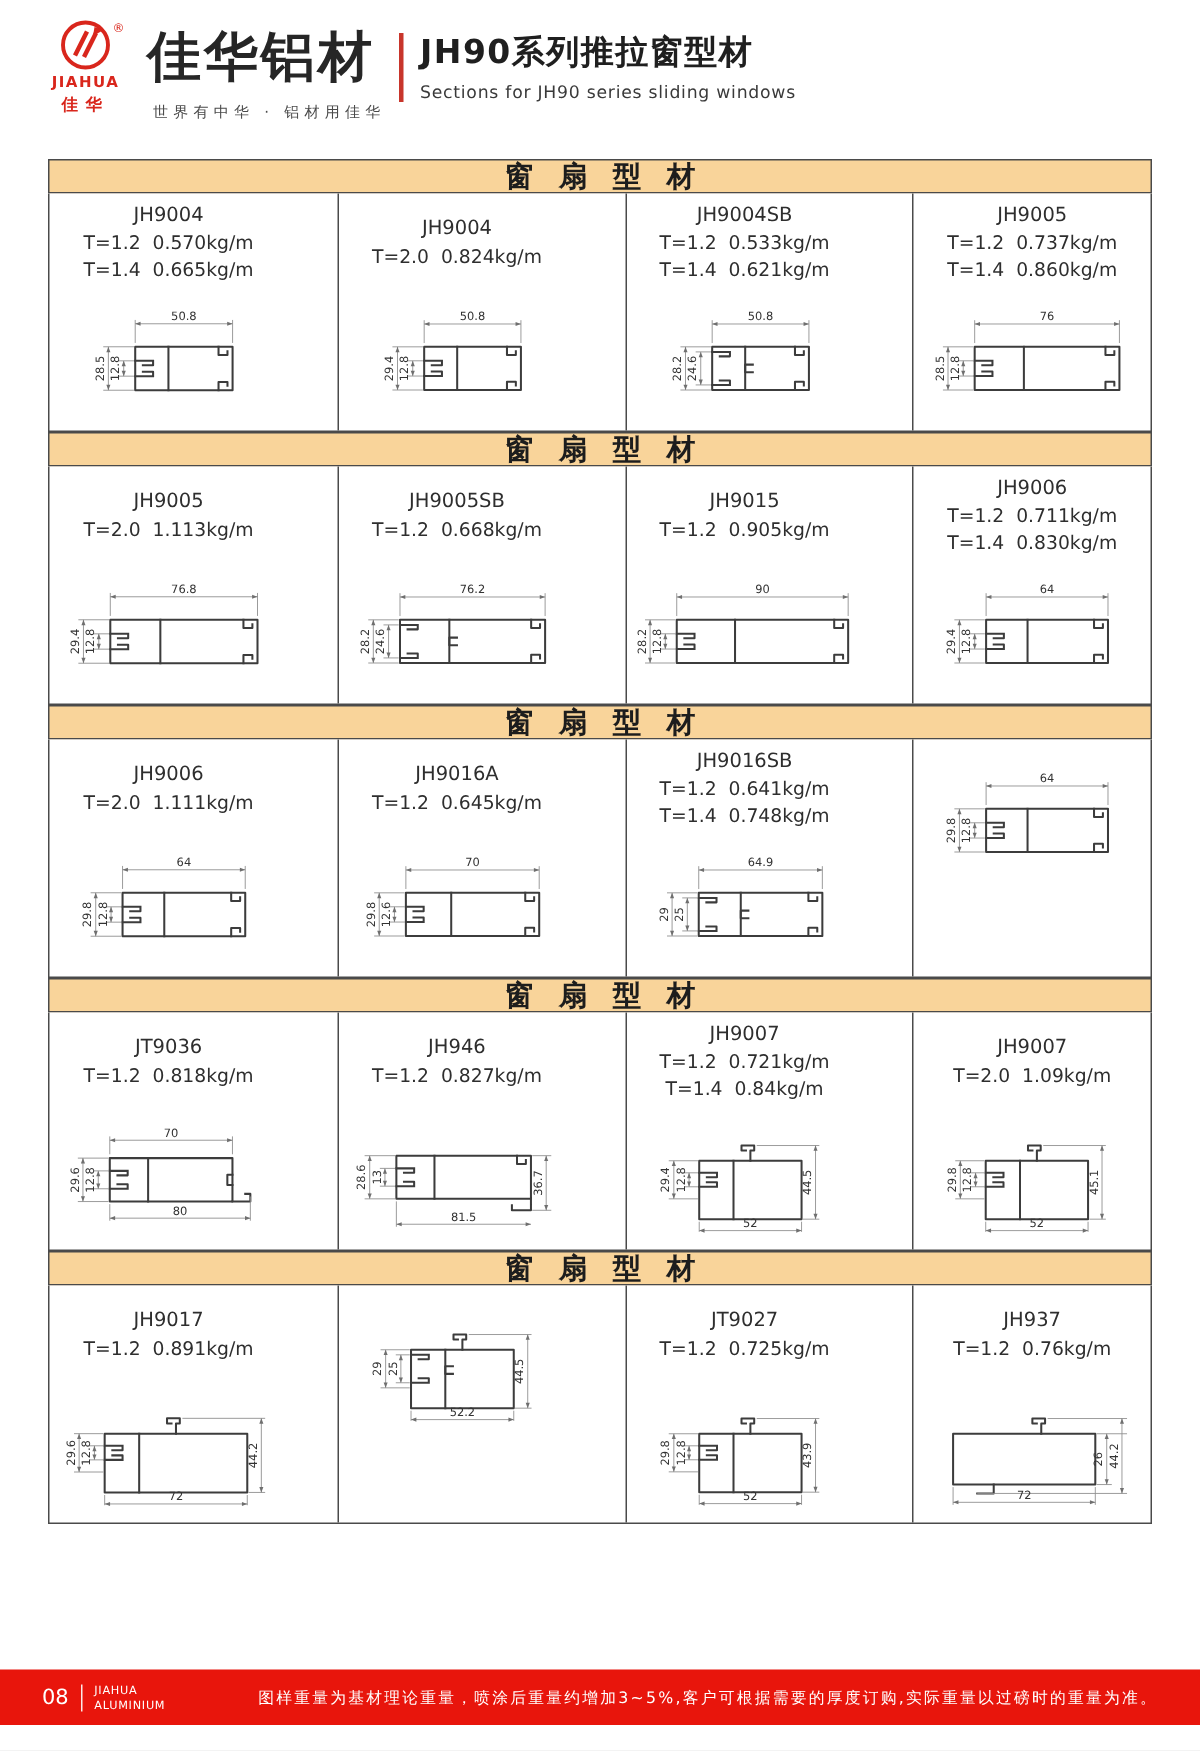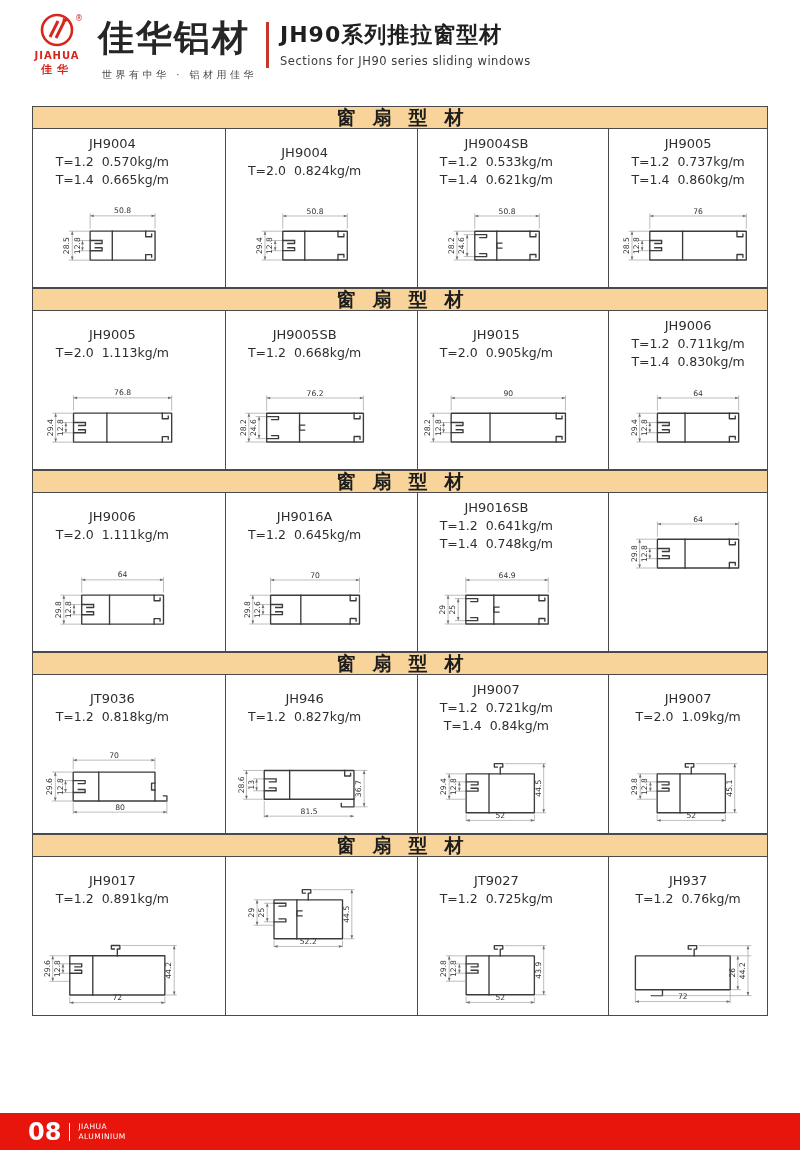--- a/index.html
+++ b/index.html
@@ -30,21 +30,21 @@
   .spec{font-size:12.5px;color:#2e2e2e;white-space:pre;line-height:1.4;}
   .draw{width:100%;height:96px;display:block;}
   
   .shape{fill:none;stroke:#3c3c3c;stroke-width:1.6;stroke-linejoin:round;stroke-linecap:square;}
   .dim{stroke:#8f8f8f;stroke-width:0.7;fill:none;}
   .ar{fill:#6f6f6f;}
   .dtxt{font-family:"DejaVu Sans",sans-serif;font-size:9px;fill:#333;}
   
   .footer-bar{position:absolute;left:0;top:1113px;width:800px;height:37px;background:#E8150C;
               display:flex;align-items:center;padding:0 28px;box-sizing:border-box;color:#fff;}
-  .page-num{font-size:24px;font-weight:bold;line-height:1;}
+  .page-num{font-size:14px;font-weight:normal;line-height:1;}
   .f-div{width:1px;height:18px;background:#fff;opacity:.9;margin:0 8px;}
   .f-brand{font-size:7.5px;line-height:1.25;letter-spacing:0.5px;}
   .f-note{margin-left:auto;font-size:10.5px;letter-spacing:1.5px;white-space:nowrap;}
 </style>
 </head>
 <body>
 
 <div class="page">
 
   <div class="header">
@@ -263,21 +263,21 @@
             <text x="22.449999999999996" y="57" class="dtxt" text-anchor="middle" transform="rotate(-90 22.449999999999996 57)">28.2</text>
             <line x1="37.849999999999994" y1="44" x2="37.849999999999994" y2="70" class="dim"></line>
             <polygon points="37.849999999999994,44 36.24999999999999,48.2 39.449999999999996,48.2" class="ar"></polygon>
             <polygon points="37.849999999999994,70 36.24999999999999,65.8 39.449999999999996,65.8" class="ar"></polygon>
             <text x="34.449999999999996" y="57" class="dtxt" text-anchor="middle" transform="rotate(-90 34.449999999999996 57)">24.6</text>
           </svg>
         </div>
         <div class="cell">
           <div class="info">
             <div class="model">JH9015</div>
-            <div class="spec">T=2.0  0.905kg/m</div>
+            <div class="spec">T=1.2  0.905kg/m</div>
           </div>
           <svg viewBox="0 0 184 96" class="draw">
             <line x1="38" y1="37" x2="38" y2="19" class="dim"></line>
             <line x1="173" y1="37" x2="173" y2="19" class="dim"></line>
             <line x1="38" y1="22" x2="173" y2="22" class="dim"></line>
             <polygon points="38,22 42.2,20.4 42.2,23.6" class="ar"></polygon>
             <polygon points="173,22 168.8,20.4 168.8,23.6" class="ar"></polygon>
             <text x="105.5" y="19.2" class="dtxt" text-anchor="middle">90</text>
             <rect x="38" y="40" width="135" height="34" class="shape"></rect>
             <path d="M 83.9 40 V 74" class="shape"></path>
@@ -754,15 +754,16 @@
             <text x="86" y="87.2" class="dtxt" text-anchor="middle">72</text>
           </svg>
         </div>
       </div>
     </div>
 
   <div class="footer-bar">
     <span class="page-num">08</span>
     <span class="f-div"></span>
     <span class="f-brand"><span>JIAHUA</span><br><span>ALUMINIUM</span></span>
+    <span class="f-note">图样重量为基材理论重量，喷涂后重量约增加3~5%,客户可根据需要的厚度订购,实际重量以过磅时的重量为准。</span>
   </div>
 
 </div>
 
 </body></html>

